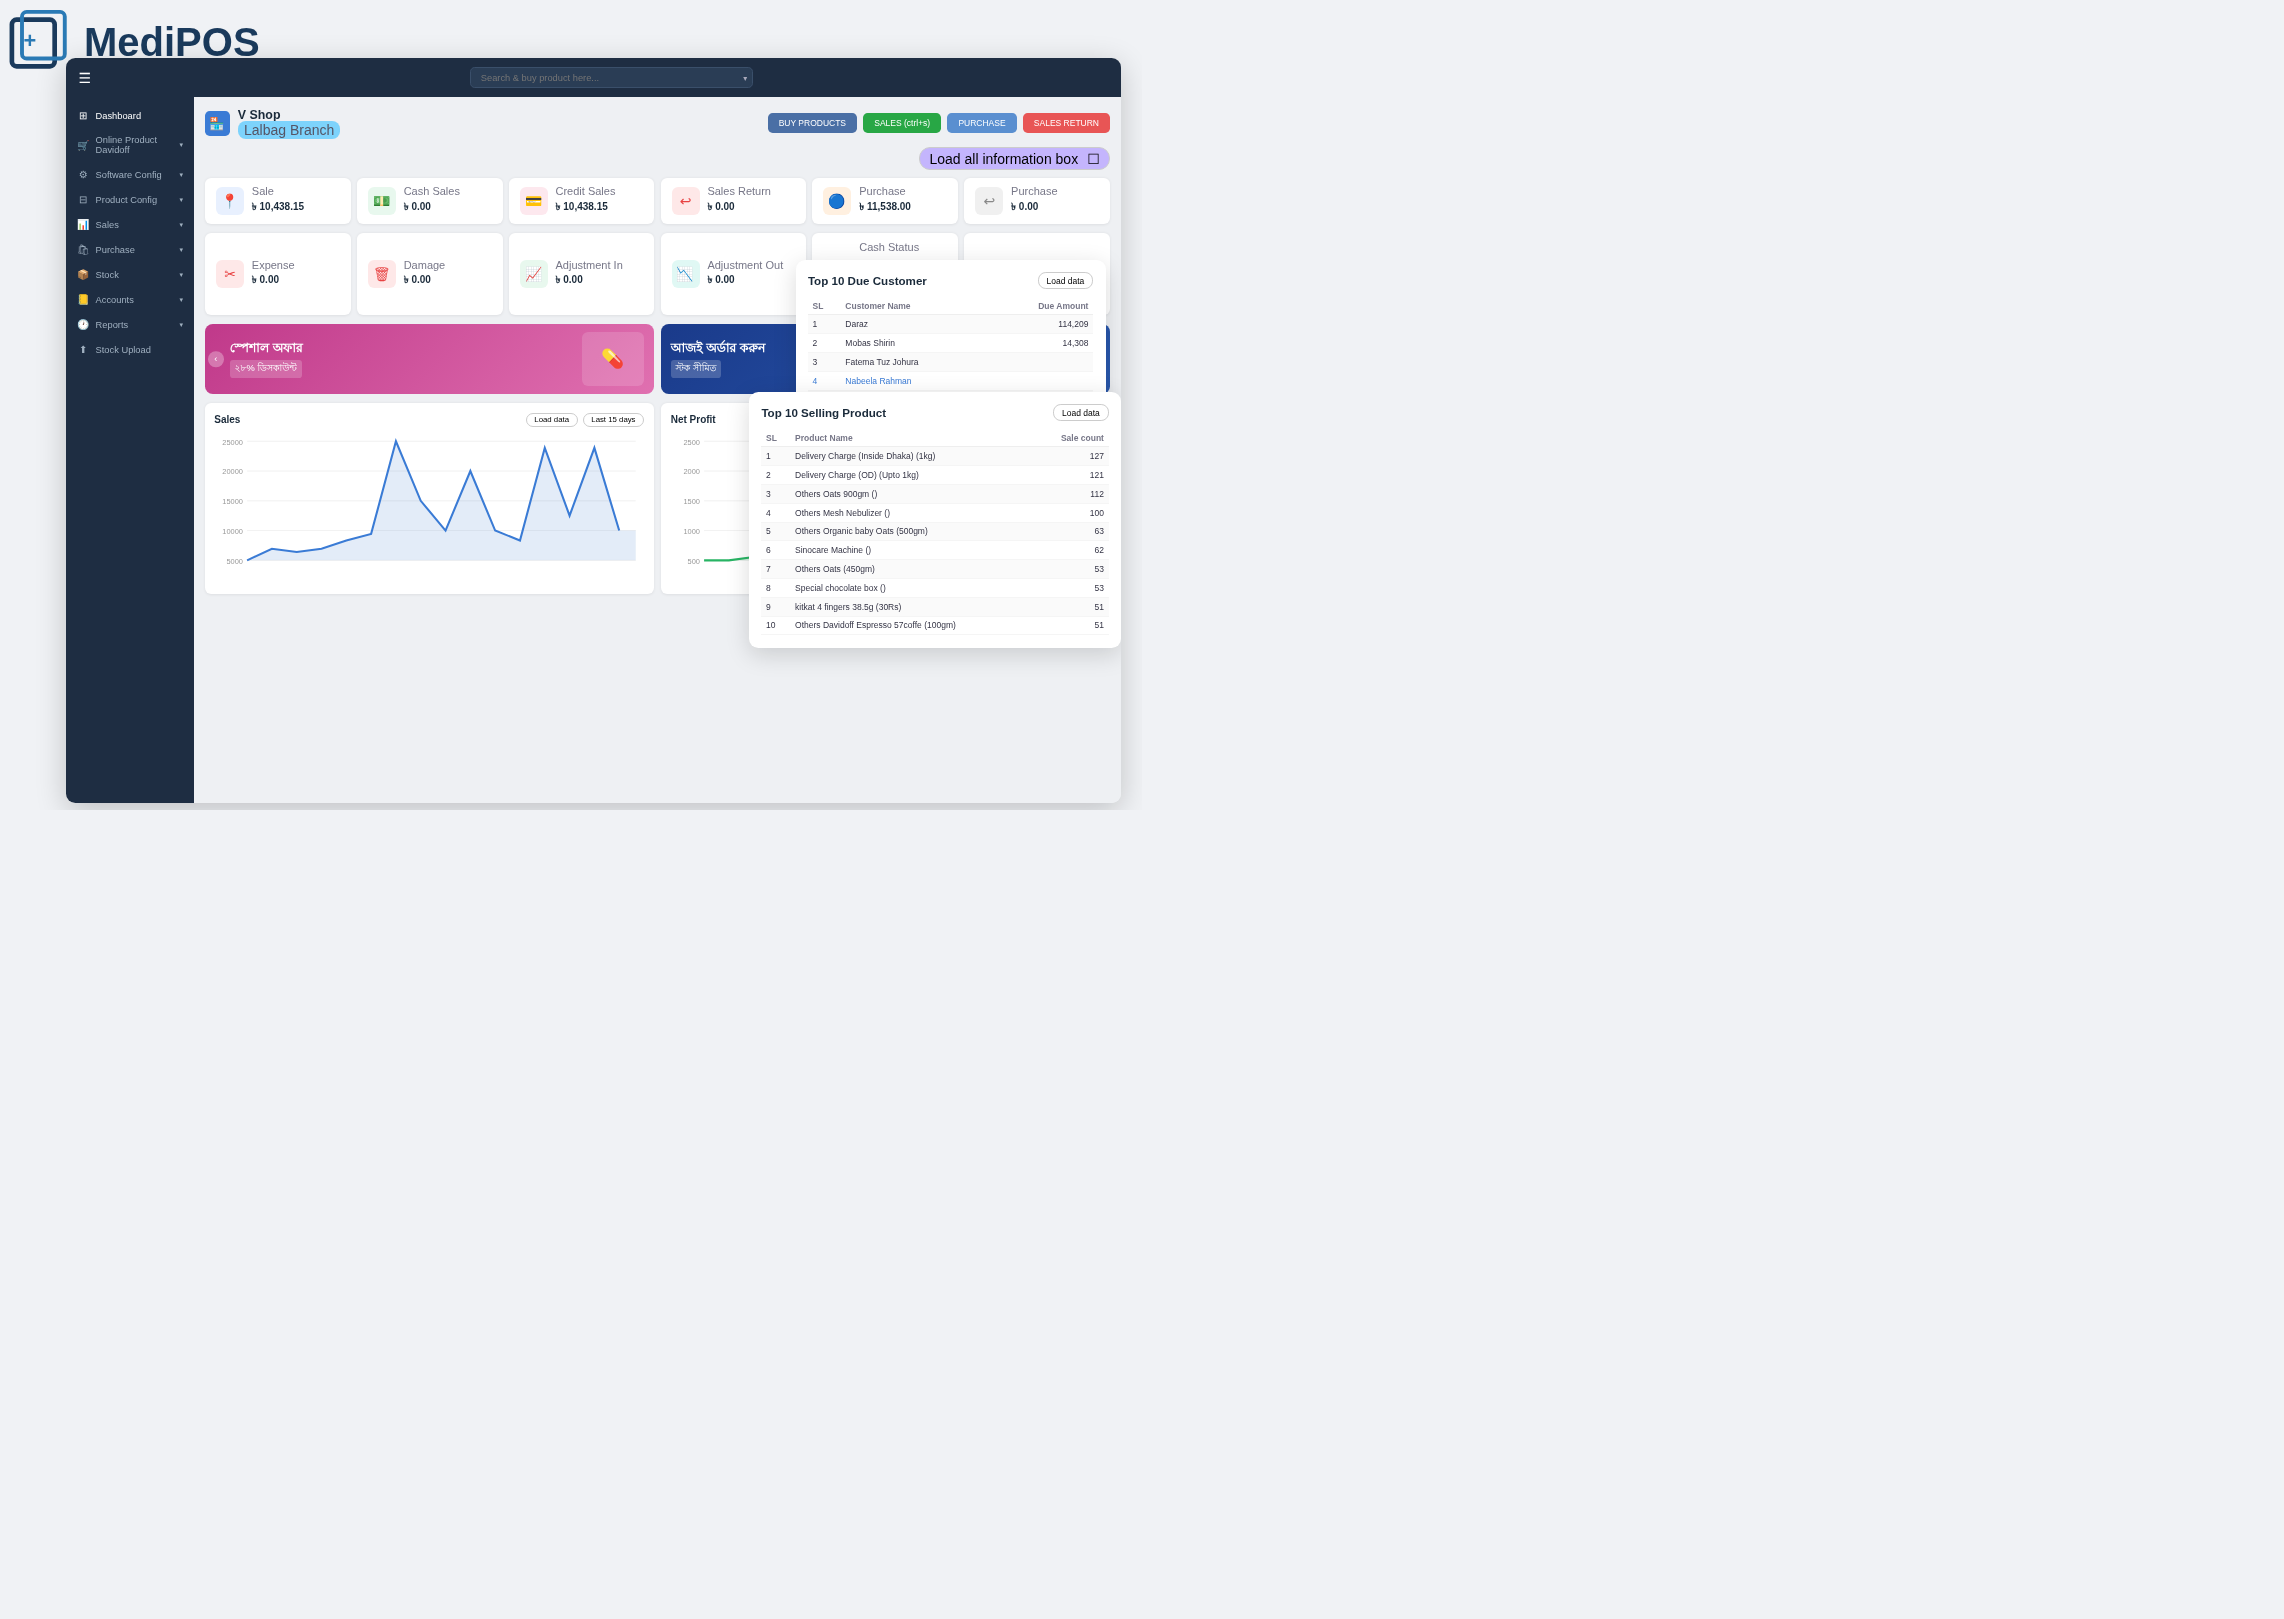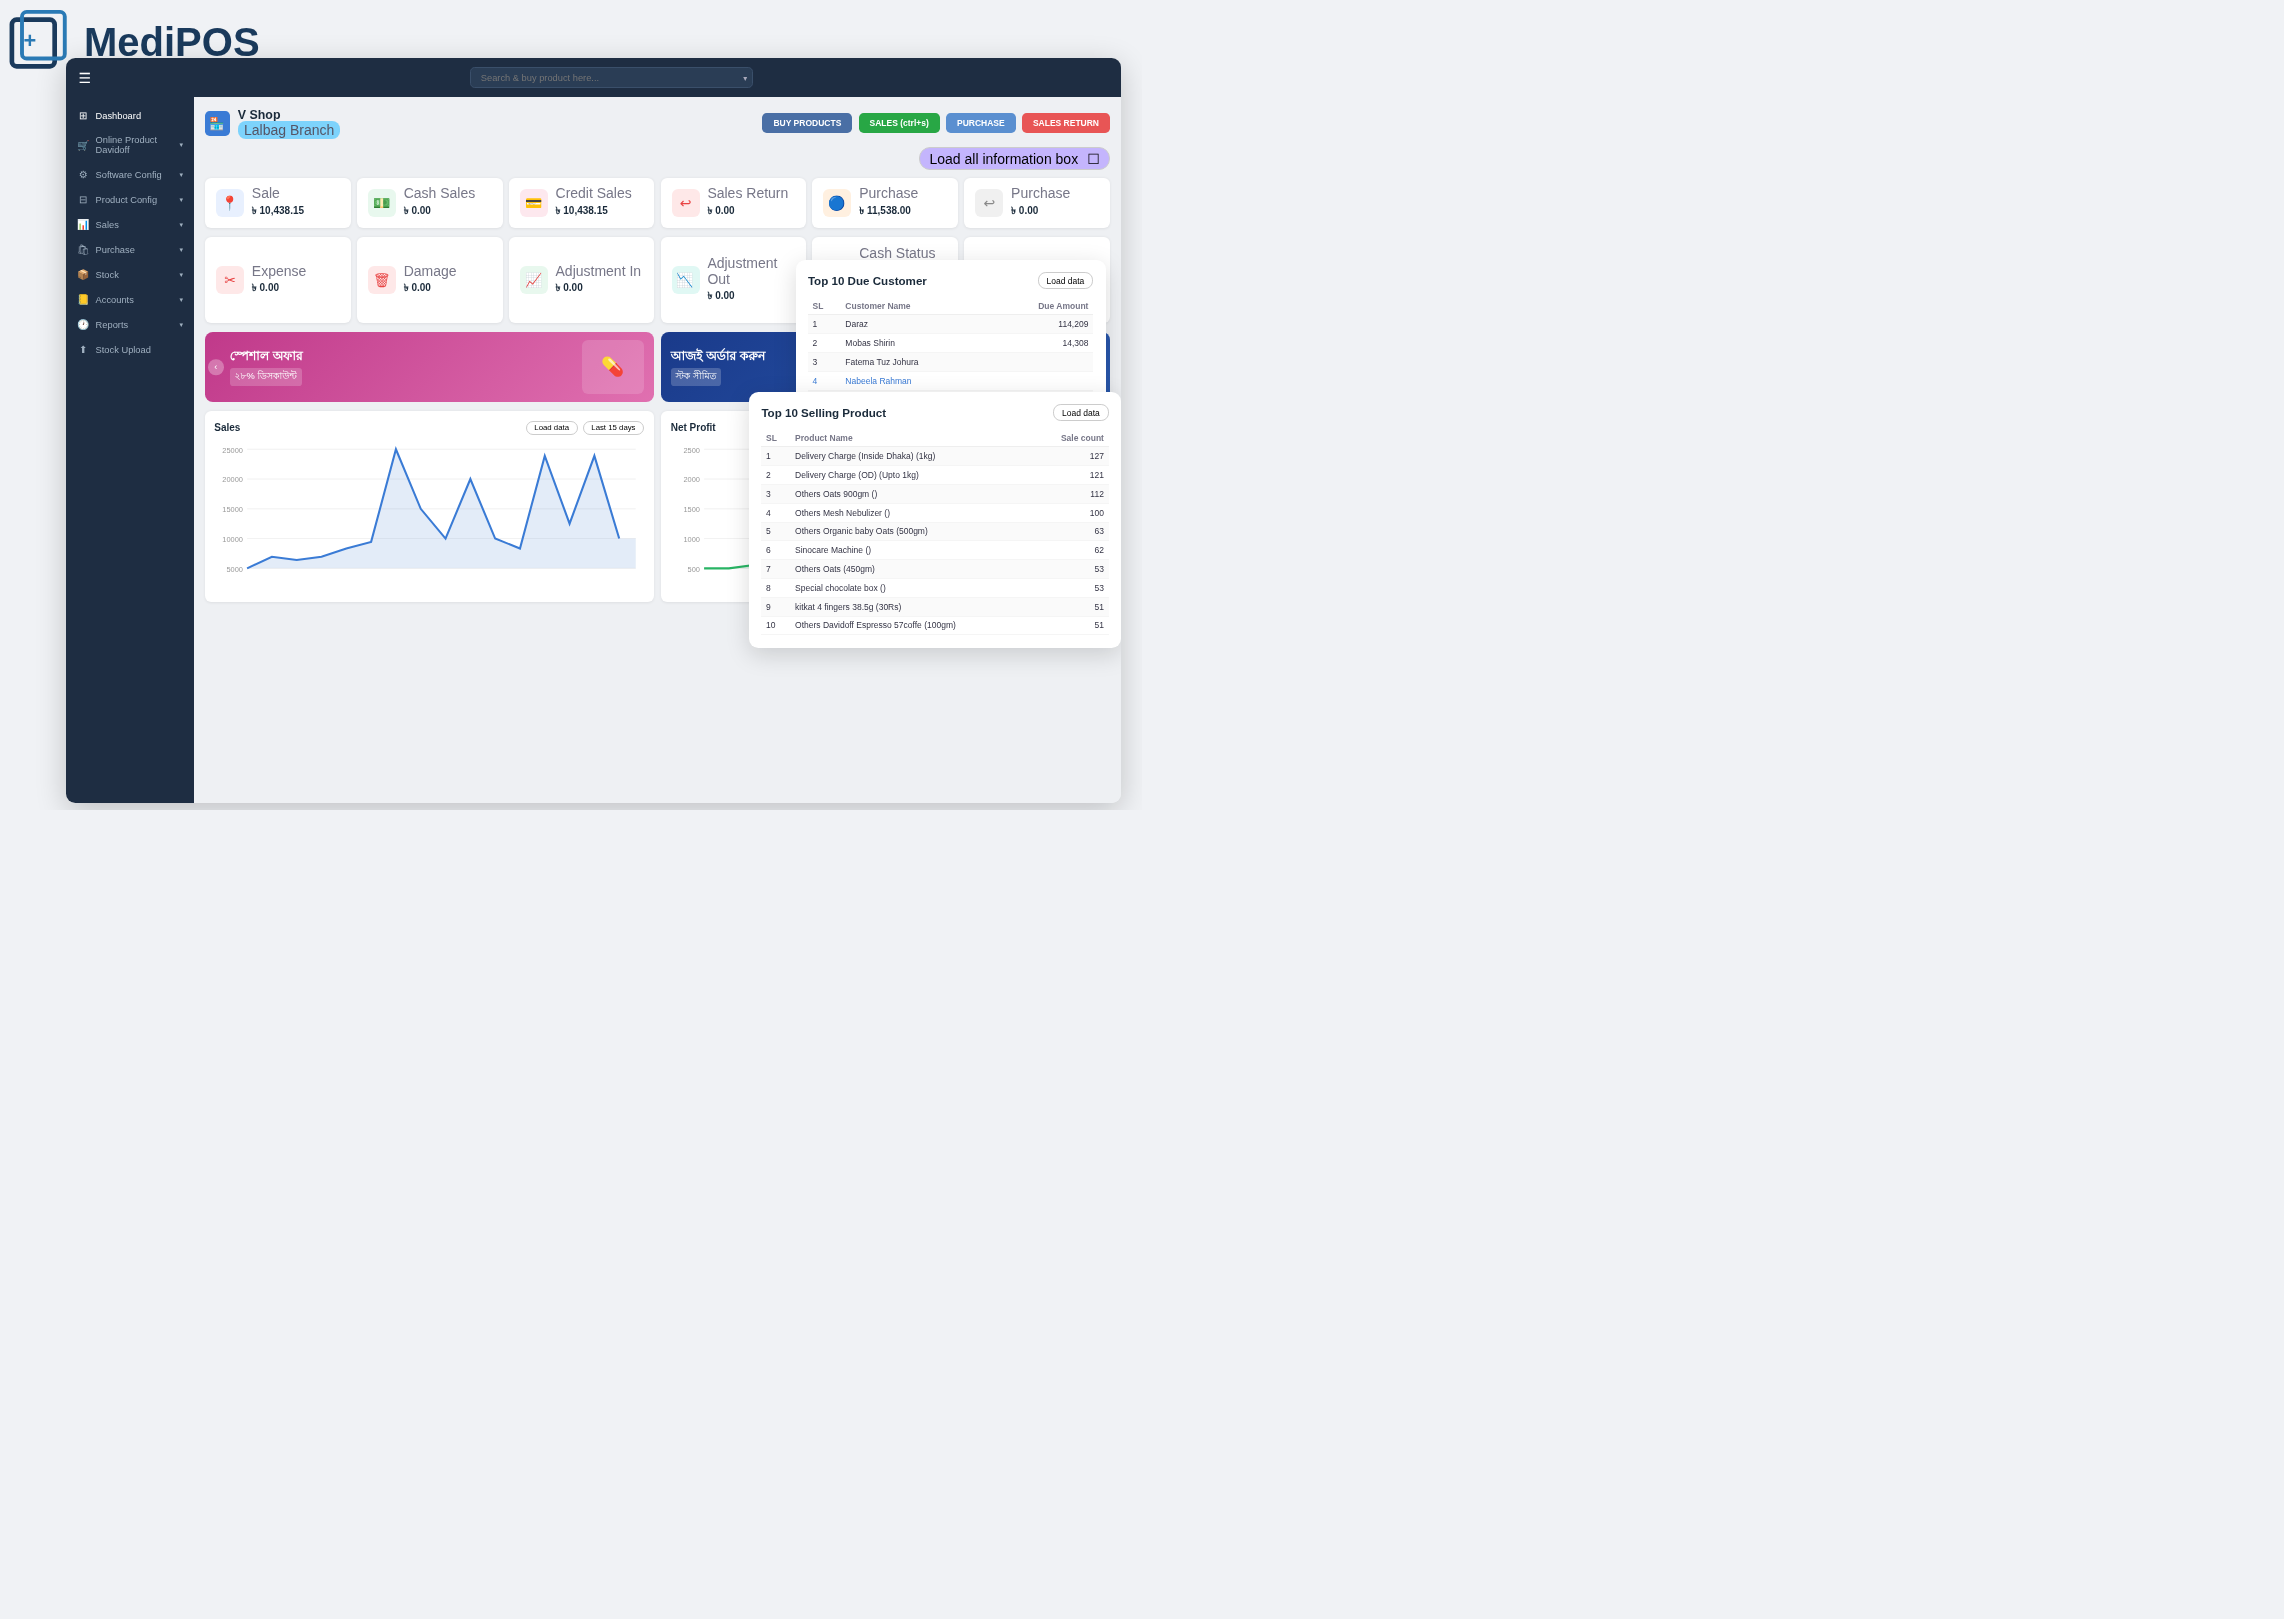--- a/index.html
+++ b/index.html
@@ -151,21 +151,21 @@
       color: #556;
     }
     .store-actions {
       display: flex;
       gap: 6.2px;
     }
     .store-btn {
       padding: 5.4px 11px;
       border-radius: 4.7px;
       font-size: 8.5px;
-      font-weight: 700;
+      font-weight: 400;
       border: none;
       cursor: pointer;
       display: flex;
       align-items: center;
       gap: 3.9px;
     }
     .btn-buy { background: #4a6fa5; color: white; }
     .btn-sales { background: #28a745; color: white; }
     .btn-purchase { background: #5a8fd0; color: white; }
     .btn-return { background: #e85555; color: white; }
@@ -217,21 +217,21 @@
       flex-shrink: 0;
     }
     .stat-icon.blue { background: #e8f0fe; color: #3a7bd5; }
     .stat-icon.green { background: #e8f8ee; color: #28a745; }
     .stat-icon.pink { background: #fde8ee; color: #e84393; }
     .stat-icon.red { background: #fee8e8; color: #e84343; }
     .stat-icon.orange { background: #fff0e0; color: #f08030; }
     .stat-icon.gray { background: #f0f0f0; color: #888; }
     .stat-icon.purple { background: #f0e8ff; color: #8855cc; }
     .stat-icon.teal { background: #e0f8f4; color: #20a090; }
-    .stat-label { font-size: 14px; color: #778; margin-bottom: 1.6px; }
+    .stat-label { font-size: 11px; color: #778; margin-bottom: 1.6px; }
     .stat-value { font-size: 10px; font-weight: 700; color: #1a2a3a; }
 
     
     .promo-row {
       display: flex;
       gap: 7.8px;
       margin-bottom: 9.3px;
     }
     .promo-banner {
       flex: 1;

